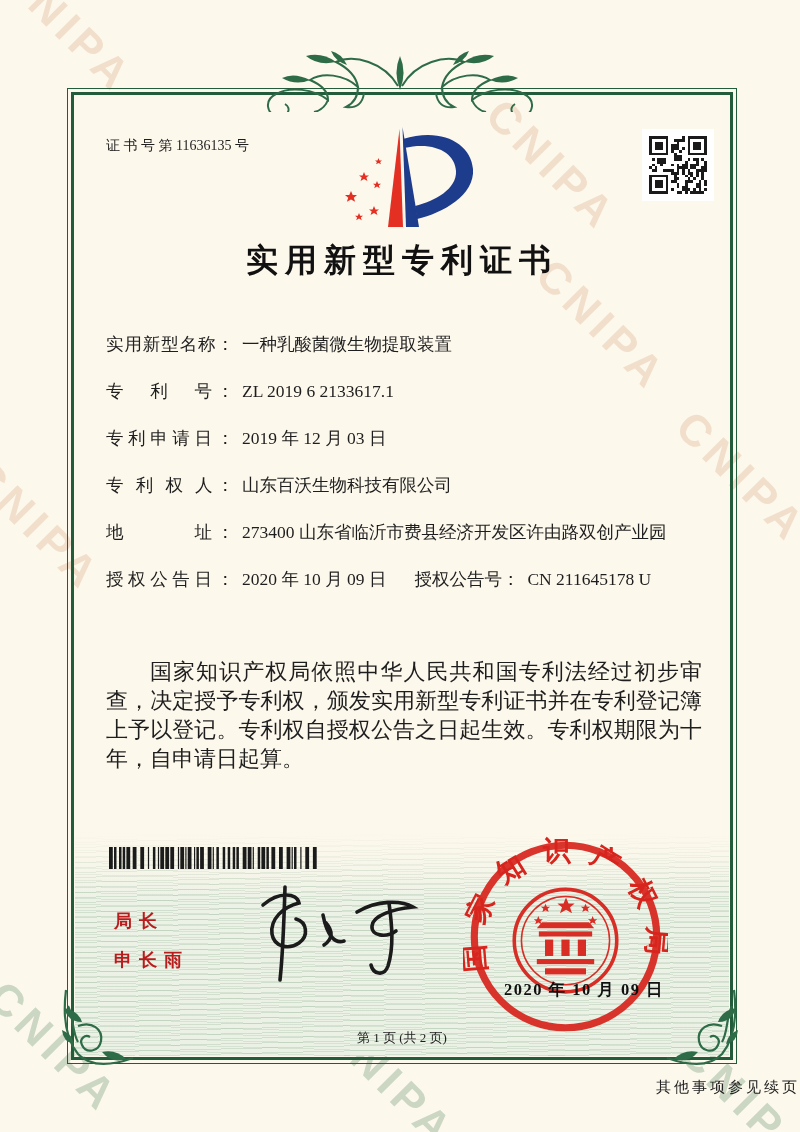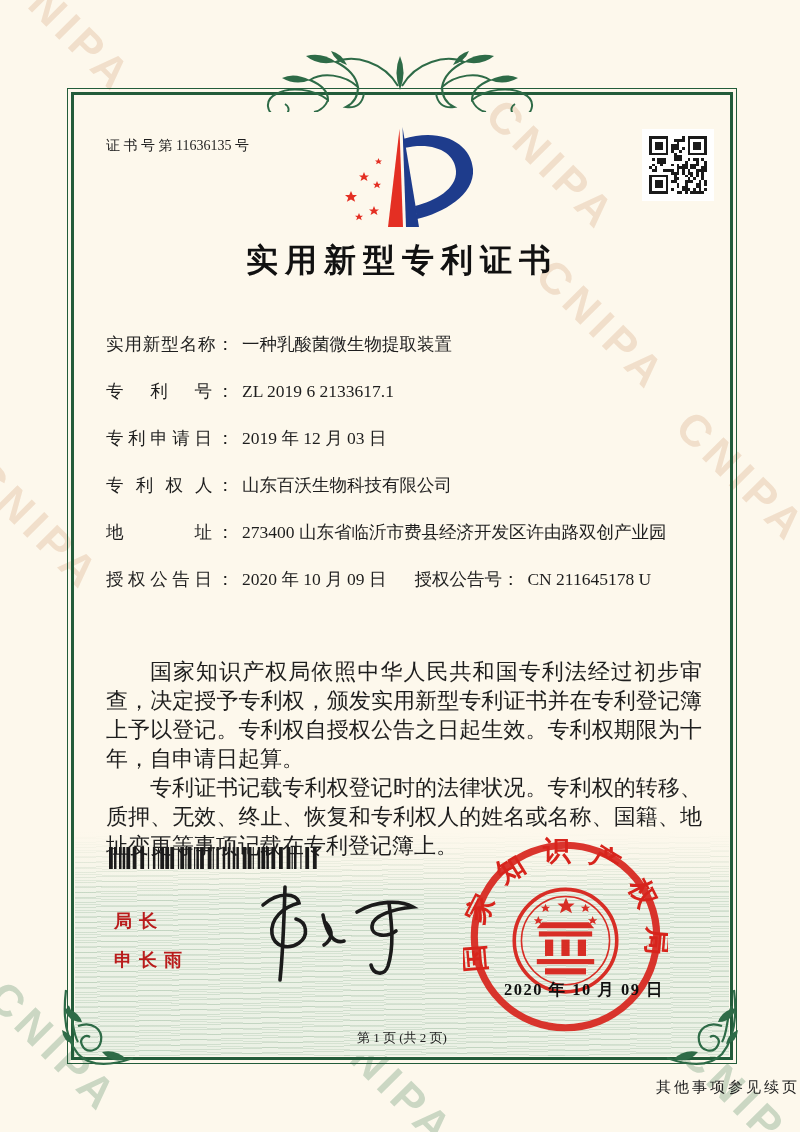--- a/index.html
+++ b/index.html
@@ -293,21 +293,20 @@
     <div class="frow">
       <span class="flabel">地　　　址：</span><span class="fvalue">273400  山东省临沂市费县经济开发区许由路双创产业园</span>
     </div>
     <div class="frow">
       <span class="flabel">授权公告日：</span><span class="fvalue">2020 年 10 月 09 日</span><span class="grant-no"><span class="flabel2">授权公告号：</span><span>CN 211645178 U</span></span>
     </div>
   </div>
 
   <div class="paras">
     <p>国家知识产权局依照中华人民共和国专利法经过初步审查，决定授予专利权，颁发实用新型专利证书并在专利登记簿上予以登记。专利权自授权公告之日起生效。专利权期限为十年，自申请日起算。</p>
-    <p>专利证书记载专利权登记时的法律状况。专利权的转移、质押、无效、终止、恢复和专利权人的姓名或名称、国籍、地址变更等事项记载在专利登记簿上。</p>
   </div>
 
   <svg class="barcode" viewBox="0 0 212 22" preserveAspectRatio="none">
     <g id="bc-bars" fill="#1b1b1b">
         <rect x="0" y="0" width="3.8" height="22"></rect>
         <rect x="5" y="0" width="2.5" height="22"></rect>
         <rect x="10" y="0" width="2.5" height="22"></rect>
         <rect x="13.7" y="0" width="2.5" height="22"></rect>
         <rect x="17.4" y="0" width="3.8" height="22"></rect>
         <rect x="23.7" y="0" width="3.8" height="22"></rect>

